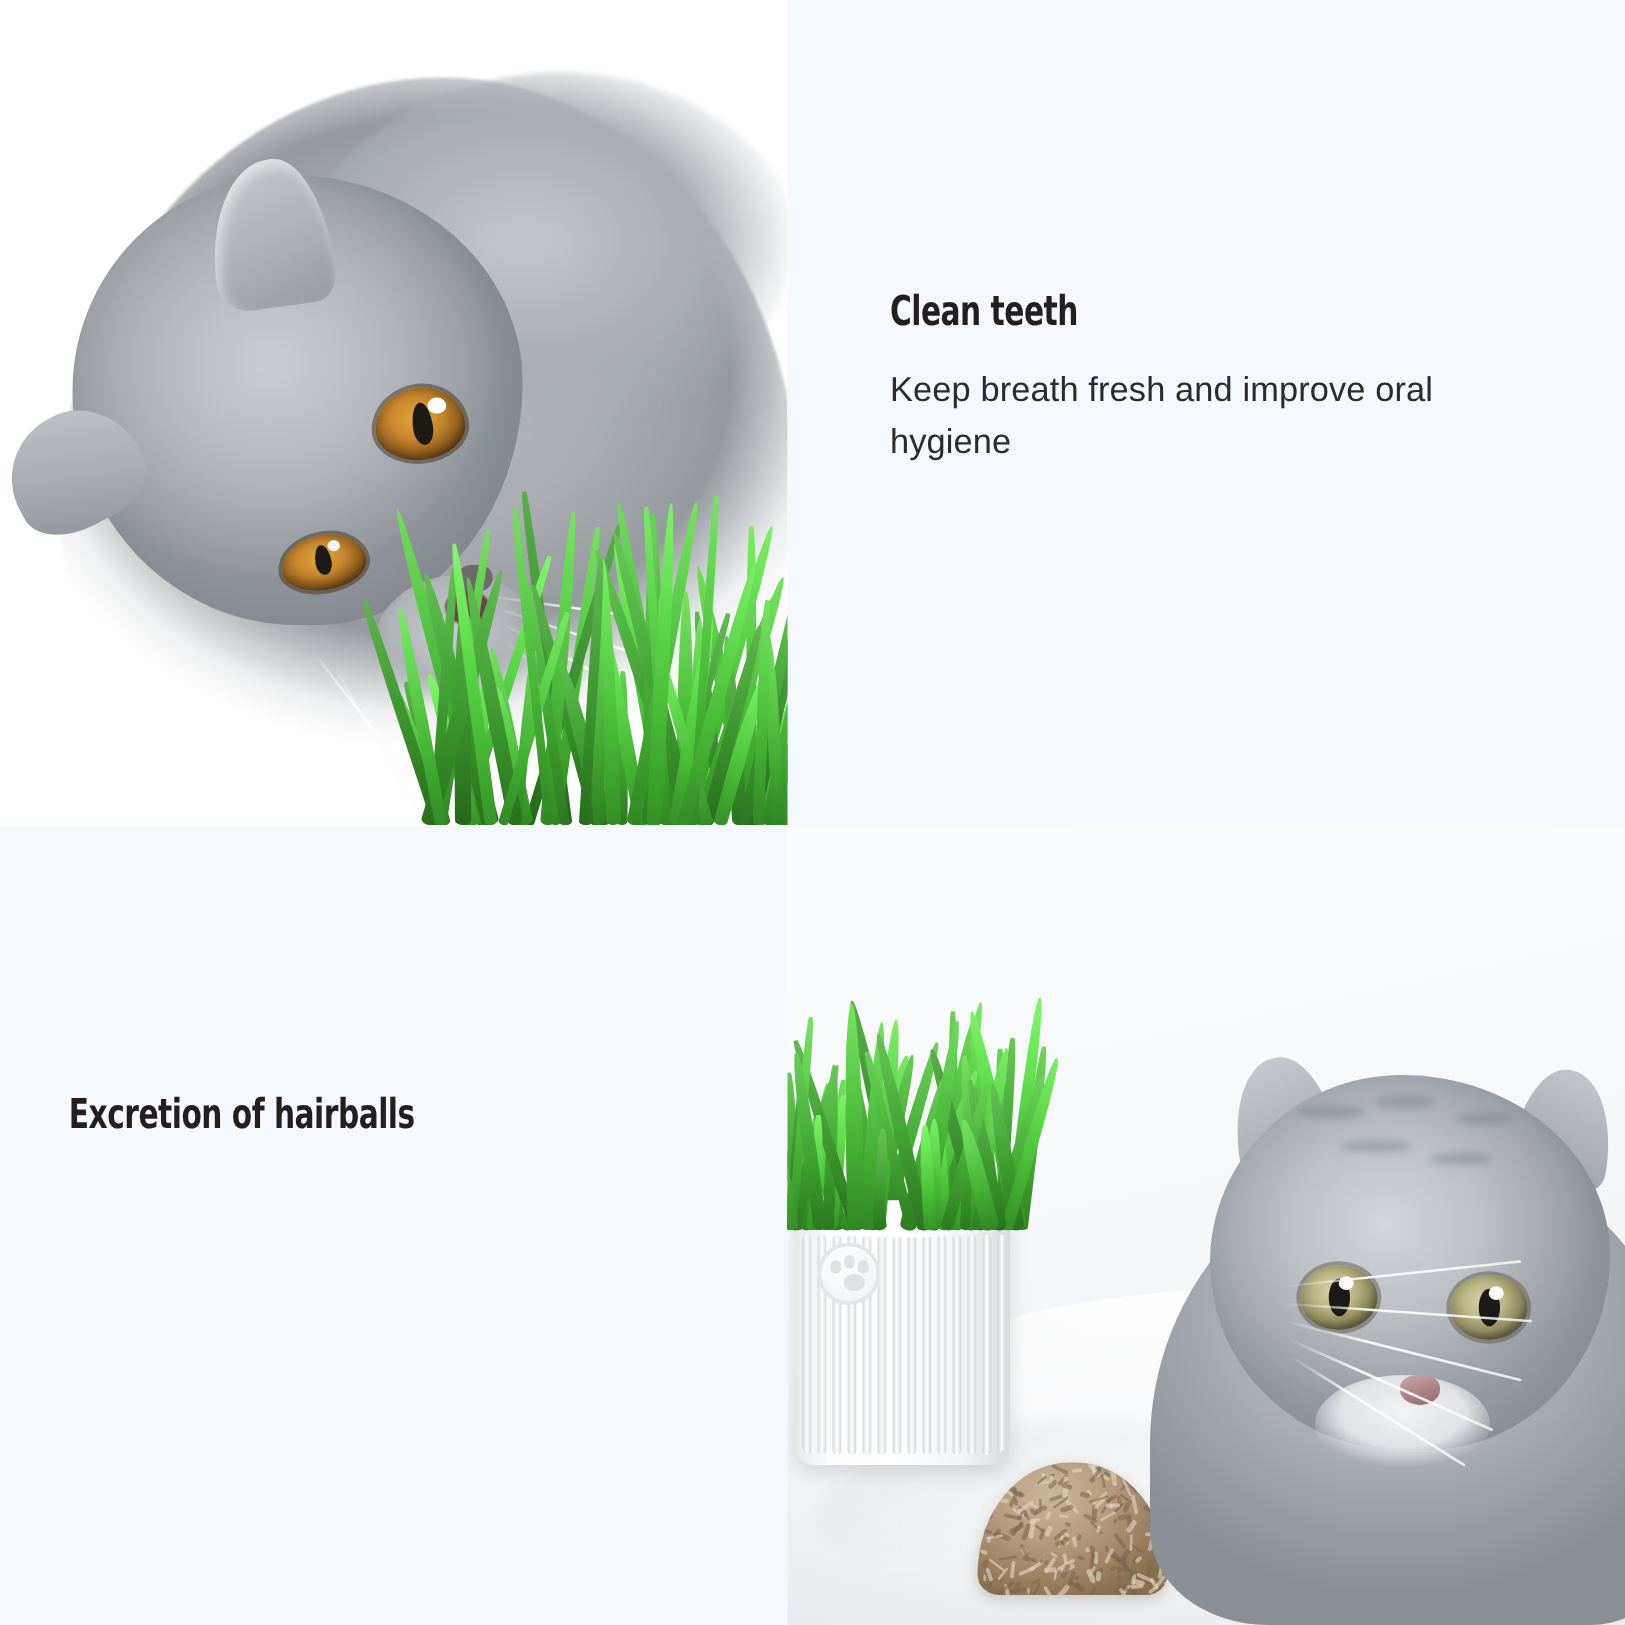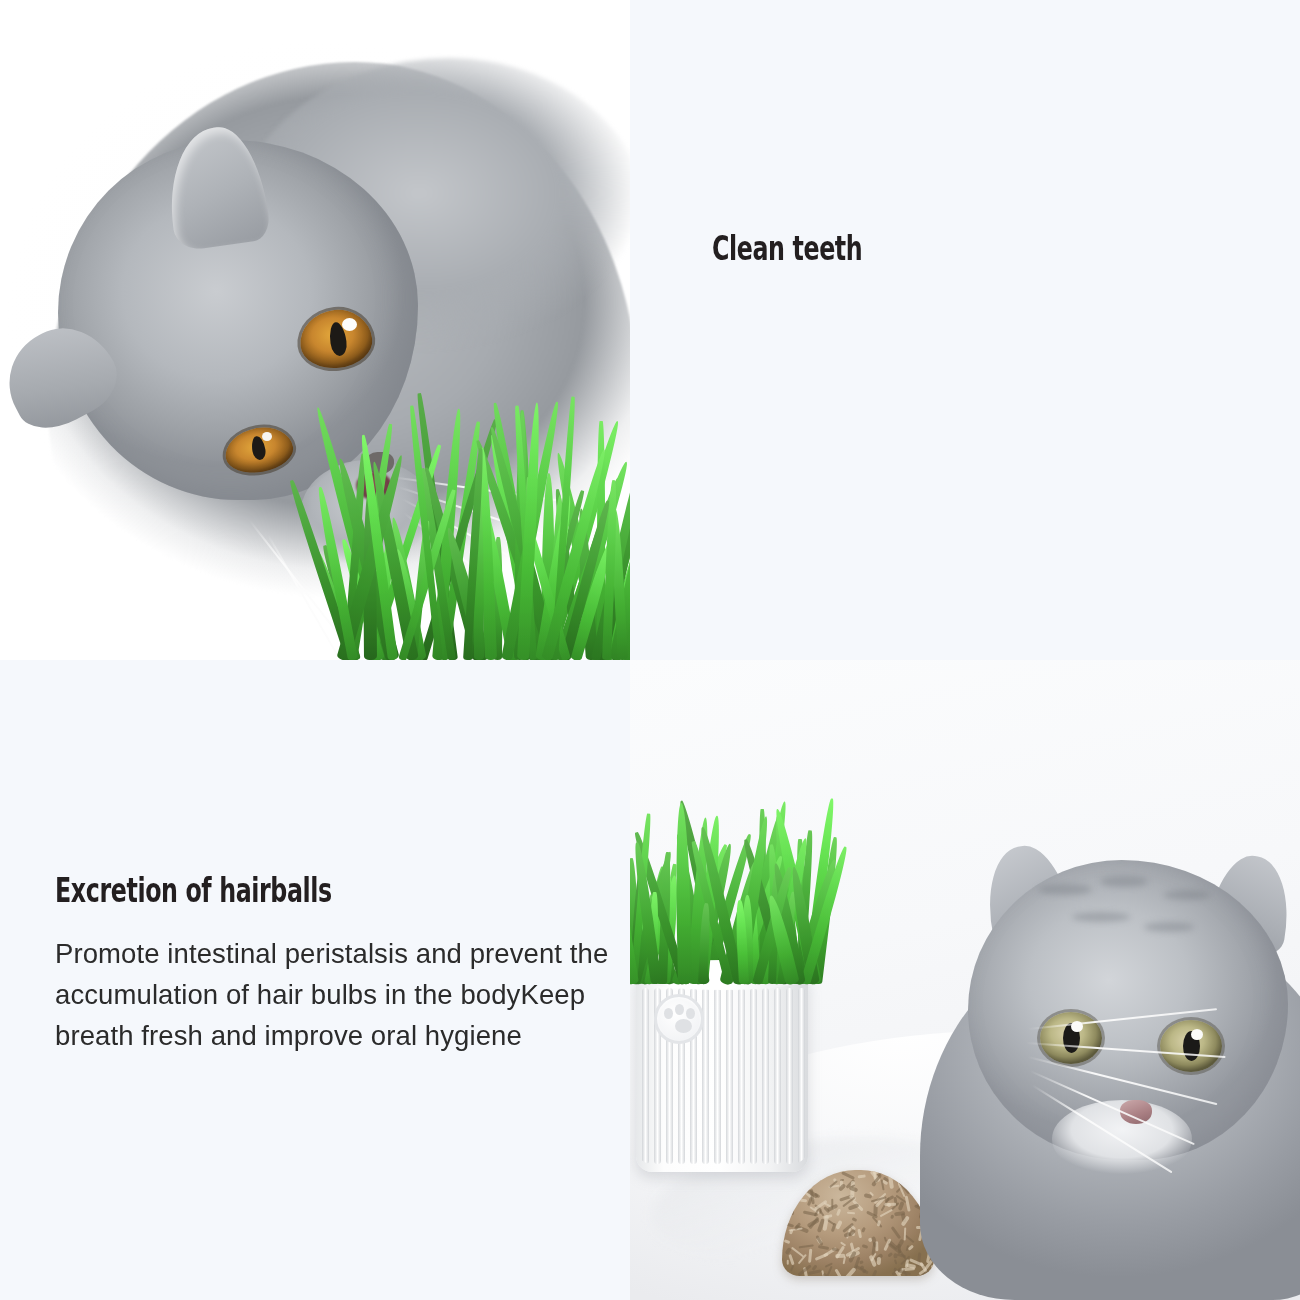--- a/index.html
+++ b/index.html
@@ -343,27 +343,27 @@
         <div class="blade" style="height: 186.681px; width: 12.6571px; left: 211.155px; transform: rotate(0.43125deg); filter: brightness(1.07214); z-index: 4;"></div>
         <div class="blade" style="height: 209.454px; width: 13.7567px; left: 223.482px; transform: rotate(18.4809deg); filter: brightness(1.07615); z-index: 6;"></div>
         <div class="blade" style="height: 239.105px; width: 8.19828px; left: 18.9755px; transform: rotate(9.06324deg); filter: brightness(1.05282); z-index: 4;"></div>
         <div class="blade" style="height: 198.715px; width: 9.70866px; left: 143.389px; transform: rotate(-15.1233deg); filter: brightness(0.843885); z-index: 1;"></div>
       </div>
   </div>
 
   <div class="panel panel-text">
     <div class="txtwrap tr-txt">
       <div class="heading">Clean teeth</div>
+      <div class="body-copy">Keep breath fresh and improve oral hygiene</div>
     </div>
   </div>
 
   <div class="panel panel-text">
     <div class="txtwrap bl-txt">
       <div class="heading">Excretion of hairballs</div>
-      <div class="body-copy">Promote intestinal peristalsis and prevent the accumulation of hair bulbs in the bodyKeep breath fresh and improve oral hygiene</div>
     </div>
   </div>
 
   <div class="panel photo-br">
     <div class="br-stage"></div>
     <div class="br-sheet"></div>
     <div class="br-fold-a"></div>
     <div class="br-fold-b"></div>
 
     <div class="br-grass" id="brGrass">

